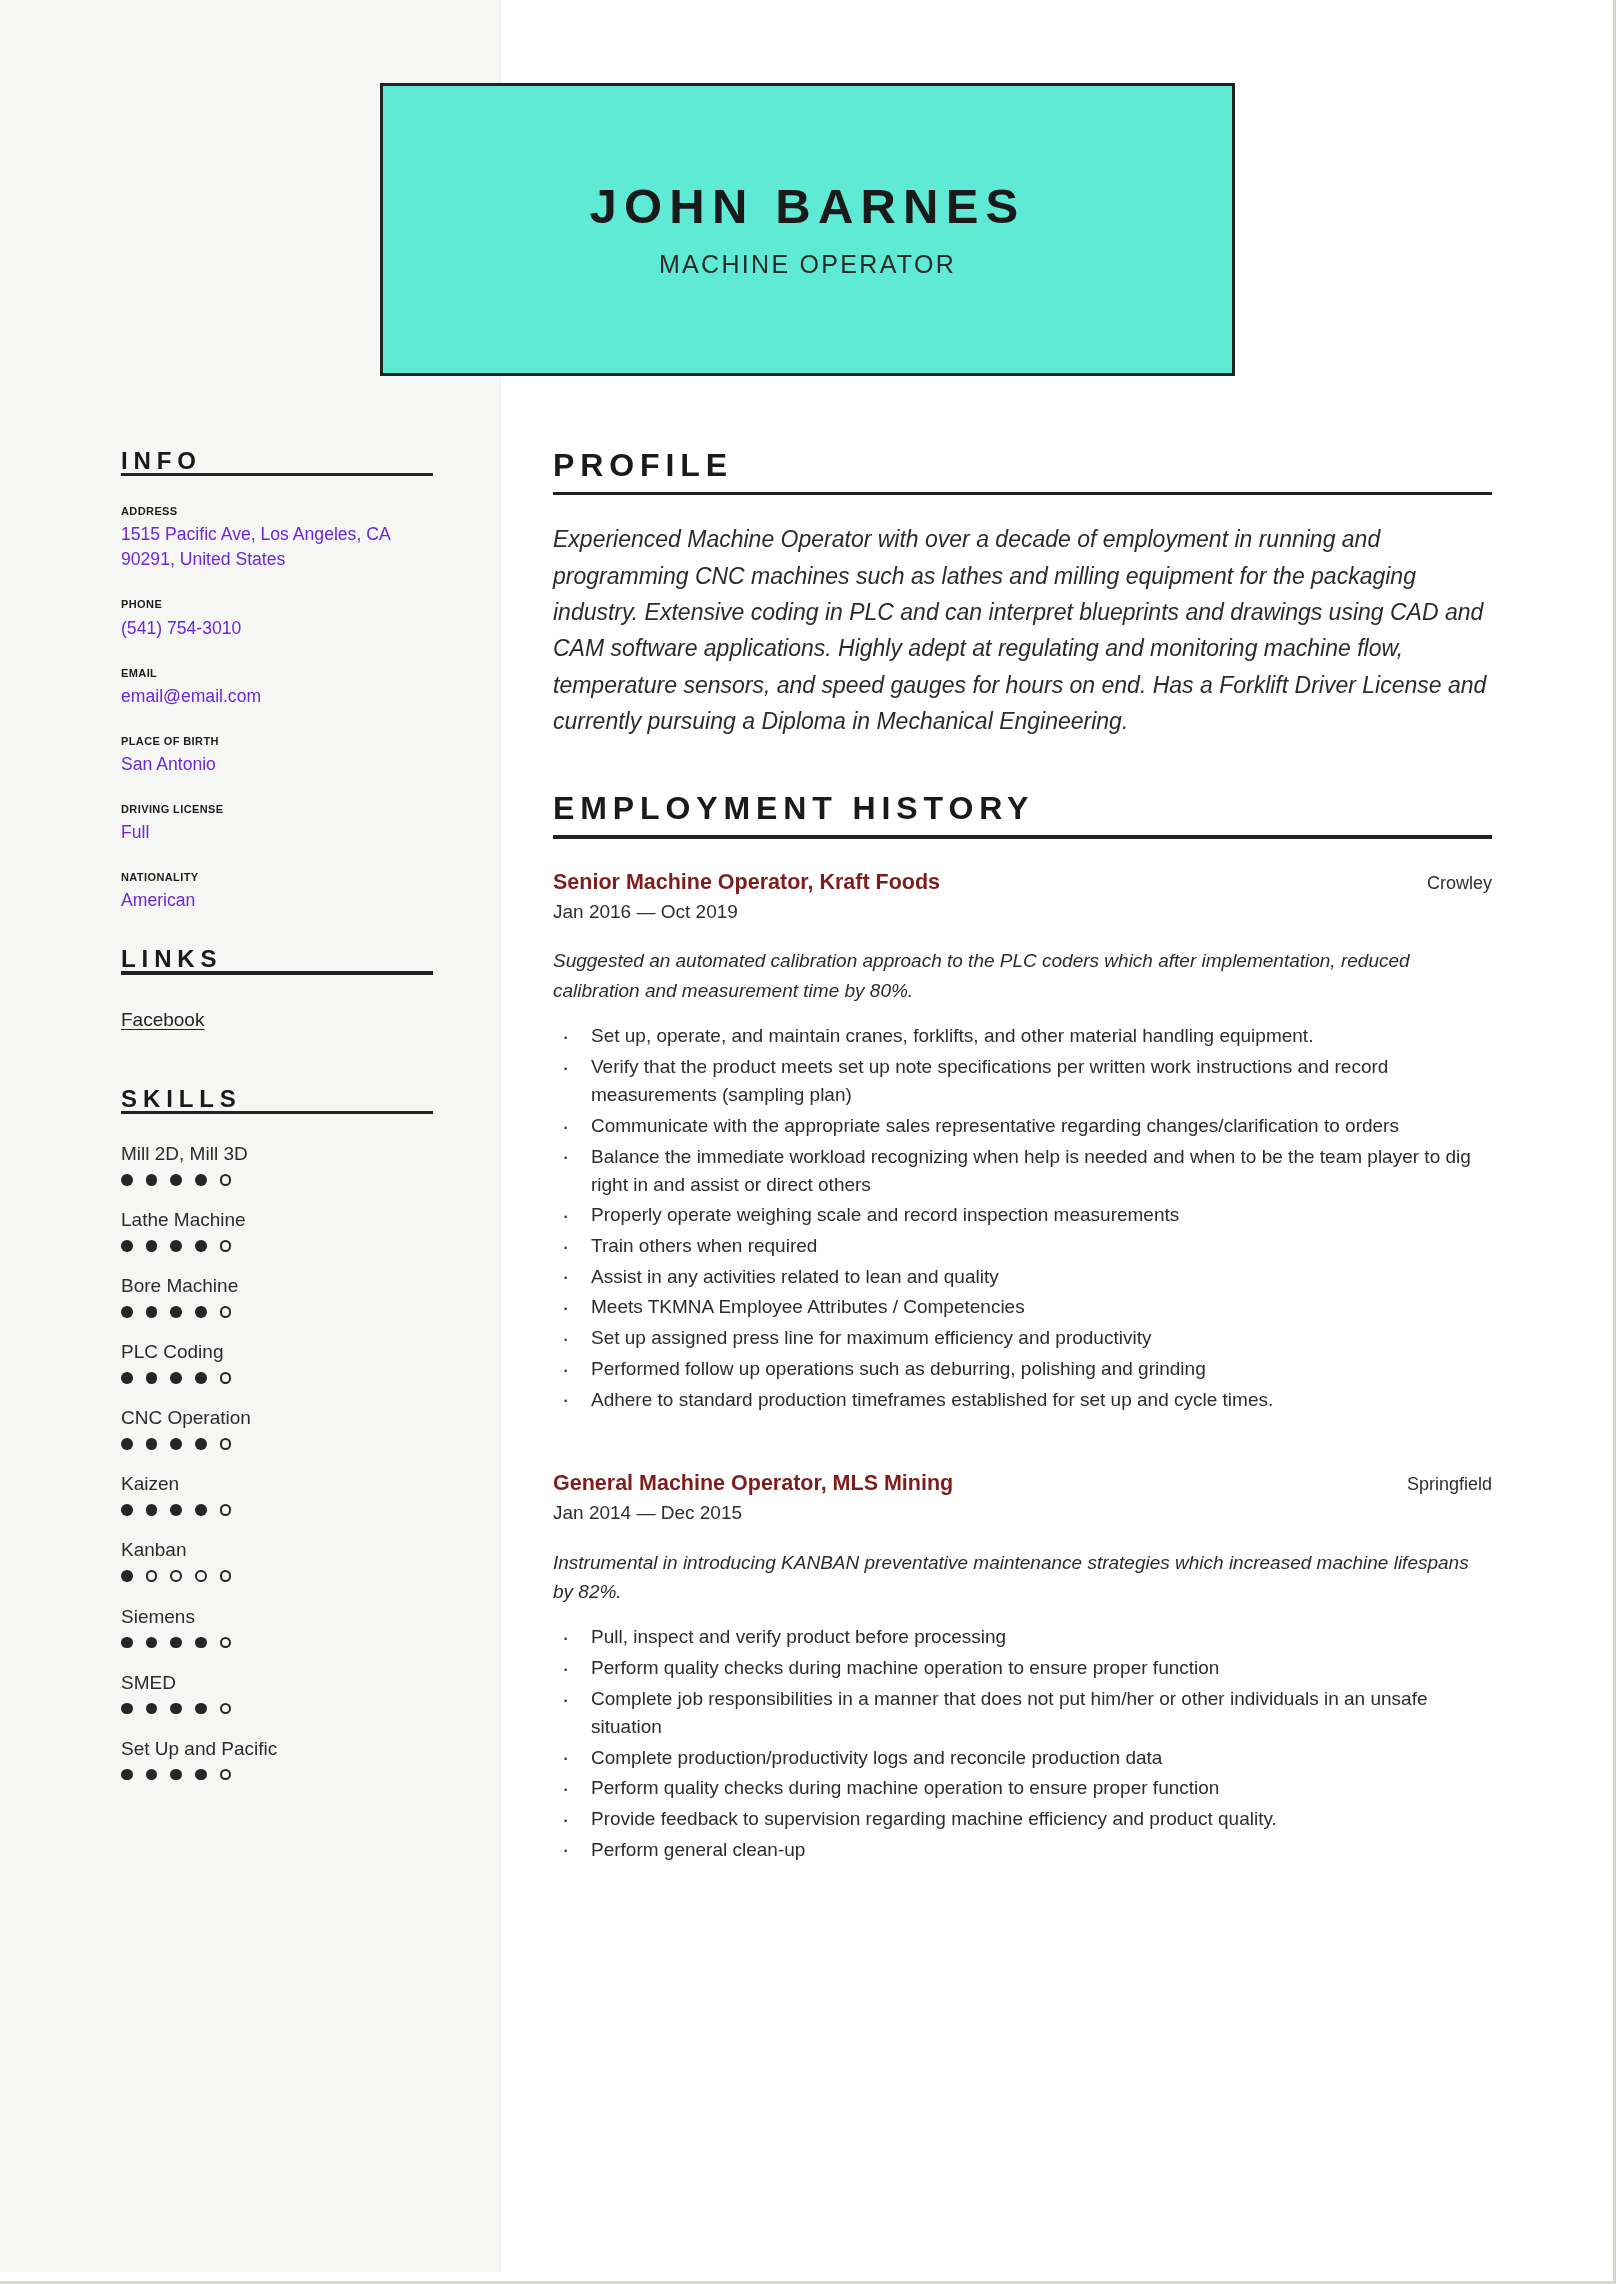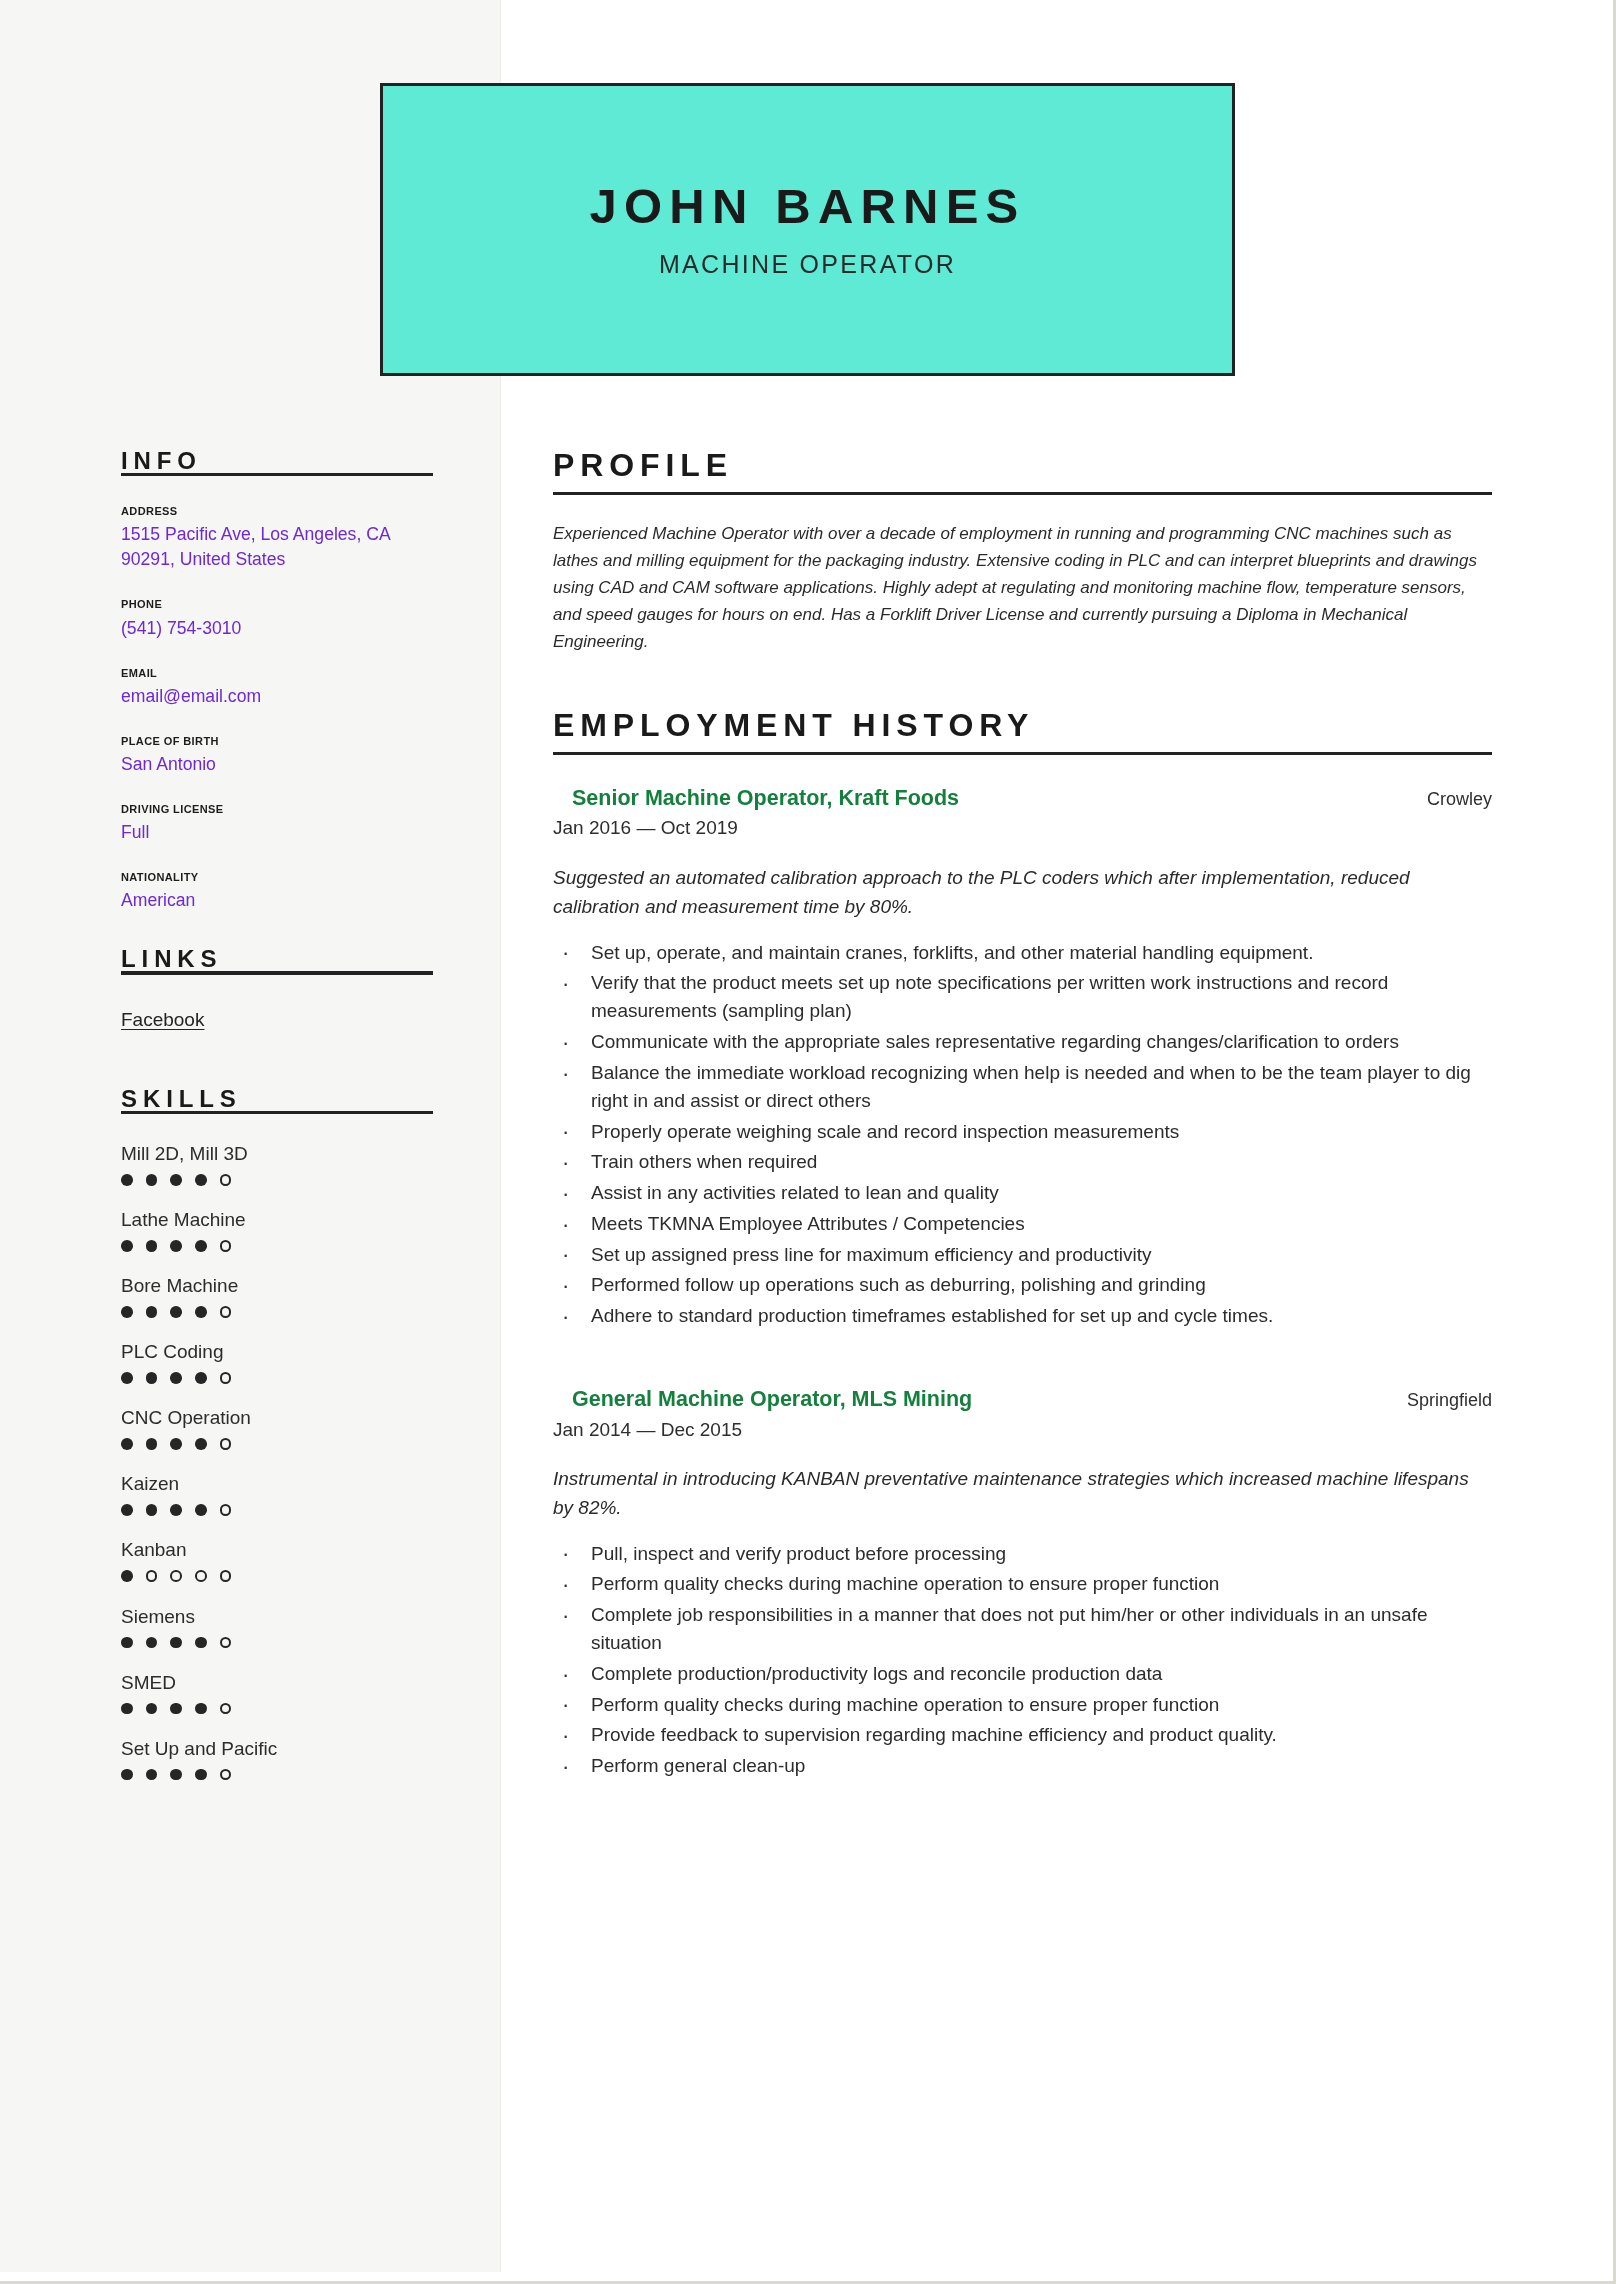--- a/index.html
+++ b/index.html
@@ -150,40 +150,39 @@
     padding-bottom: 11px;
   }
   .main-rule {
     height: 3.3px;
     background: #222222;
     width: 100%;
   }
 
   .profile-text {
     margin-top: 26px;
-    font-size: 17px;
+    font-size: 23px;
     font-style: italic;
     color: #2b2b2b;
     line-height: 1.58;
   }
 
   .history-section { margin-top: 53px; }
 
   .job { margin-top: 31px; }
   .job-head {
     display: flex;
     align-items: baseline;
     justify-content: space-between;
     gap: 19.5px;
   }
   .job-title-line {
     font-size: 21.5px;
     font-weight: 700;
-    color: #15803d;
-    margin-left: 19px;
+    color: #7f1d1d;
   }
   .job-city {
     font-size: 18px;
     font-weight: 400;
     color: #2e2e2e;
     white-space: nowrap;
   }
   .job-dates {
     margin-top: 6.5px;
     font-size: 19px;

